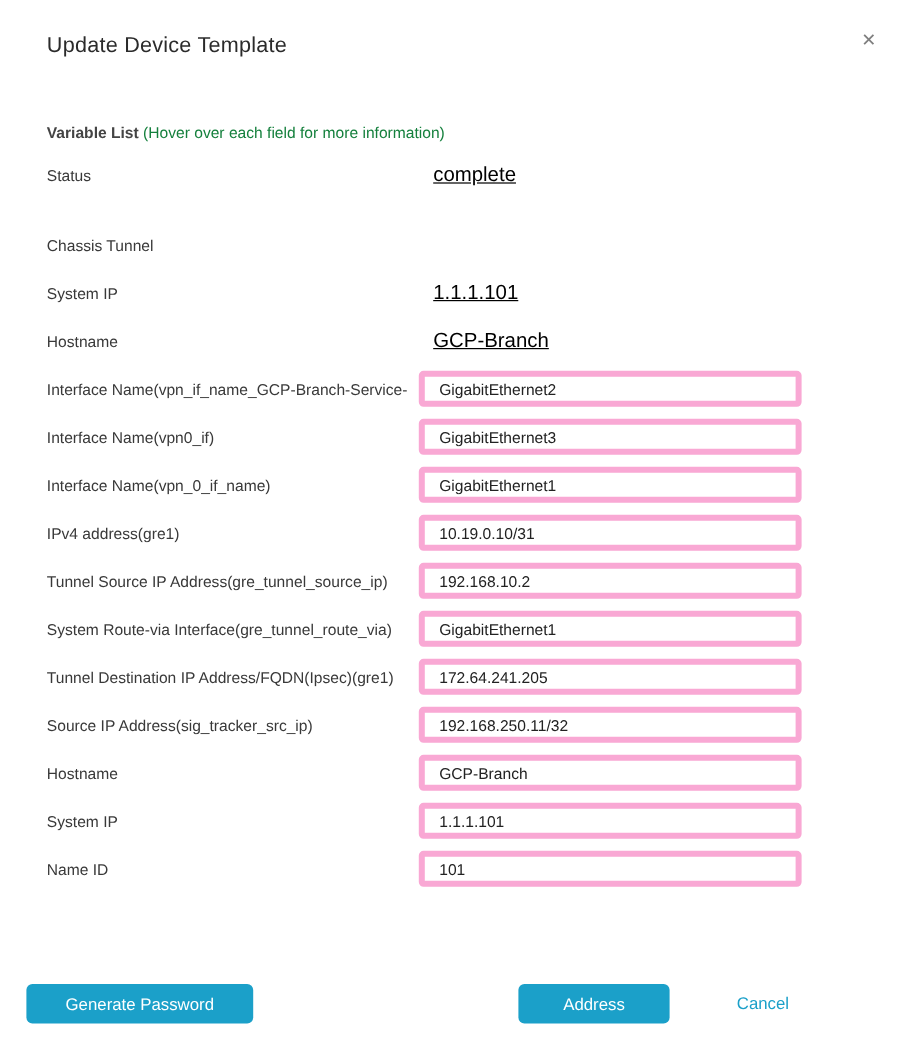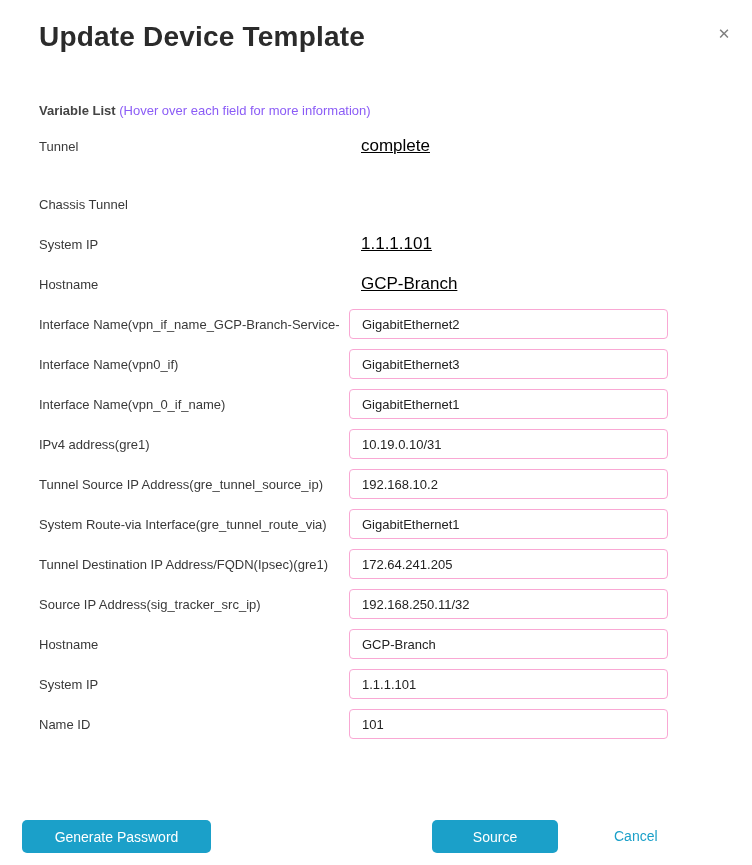--- a/index.html
+++ b/index.html
@@ -16,52 +16,52 @@
   .close-btn {
     position: absolute; top: 5px; right: 19px;
     width: 18px; height: 18px;
     font-size: 15px; line-height: 18px; text-align: center;
     color: #7f7f7f; font-weight: 300;
     cursor: pointer; user-select: none;
   }
 
   .modal-title {
     margin: 20px 39px 0 39px;
-    font-size: 28px; font-weight: 700;
+    font-size: 18px; font-weight: 400;
     letter-spacing: 0.2px;
     color: #2b2b2b;
     line-height: 34px;
   }
 
   .section-head {
     margin: 49px 39px 12px 39px;
     font-size: 13px; line-height: 16px;
   }
   .section-head .head-strong { font-weight: bold; color: #444; text-align: right; }
-  .section-head .head-hint { font-weight: normal; color: #8b5cf6; }
+  .section-head .head-hint { font-weight: normal; color: #15803d; }
 
   .rows { margin-left: 39px; margin-right: 39px; }
   .field-row {
     display: flex; align-items: center;
     height: 30px; margin-bottom: 10px;
   }
   .field-row.gap-after { margin-bottom: 28px; }
   .field-label {
     width: 310px; flex: 0 0 310px;
     font-size: 13px; color: #393939;
     white-space: nowrap; overflow: hidden;
   }
   .field-value {
     font-size: 17px; color: #000000;
     padding-left: 12px;
     text-decoration: underline;
   }
   .field-input {
     width: 319px; height: 30px;
-    border: 1px solid #f9a8d4; border-radius: 4px;
+    border: 5px solid #f9a8d4; border-radius: 4px;
     padding: 0 12px;
     font-family: "Liberation Sans", "DejaVu Sans", sans-serif;
     font-size: 13px; color: #222;
     outline: none; background: #fff;
   }
 
   .footer {
     position: absolute; left: 0; right: 0; top: 800px;
     height: 33px;
   }
@@ -90,21 +90,21 @@
 
   <h1 class="modal-title">Update Device Template</h1>
 
   <div class="section-head">
     <span class="head-strong">Variable List</span>
     <span class="head-hint"> <span>(Hover over each field for more information)</span></span>
   </div>
 
   <div class="rows">
       <div class="field-row gap-after">
-        <div class="field-label">Tunnel</div>
+        <div class="field-label">Status</div>
         <div class="field-value">complete</div>
       </div>
       <div class="field-row">
         <div class="field-label">Chassis Tunnel</div>
         <div class="field-value"></div>
       </div>
       <div class="field-row">
         <div class="field-label">System IP</div>
         <div class="field-value">1.1.1.101</div>
       </div>
@@ -153,17 +153,17 @@
         <input type="text" class="field-input" value="1.1.1.101" style="">
       </div>
       <div class="field-row">
         <div class="field-label">Name ID</div>
         <input type="text" class="field-input" value="101" style="">
       </div>
     </div>
 
   <div class="footer">
     <button class="btn btn-generate">Generate Password</button>
-    <button class="btn btn-update">Source</button>
+    <button class="btn btn-update">Address</button>
     <span class="link-cancel">Cancel</span>
   </div>
 
 </div>
 
 </body></html>

